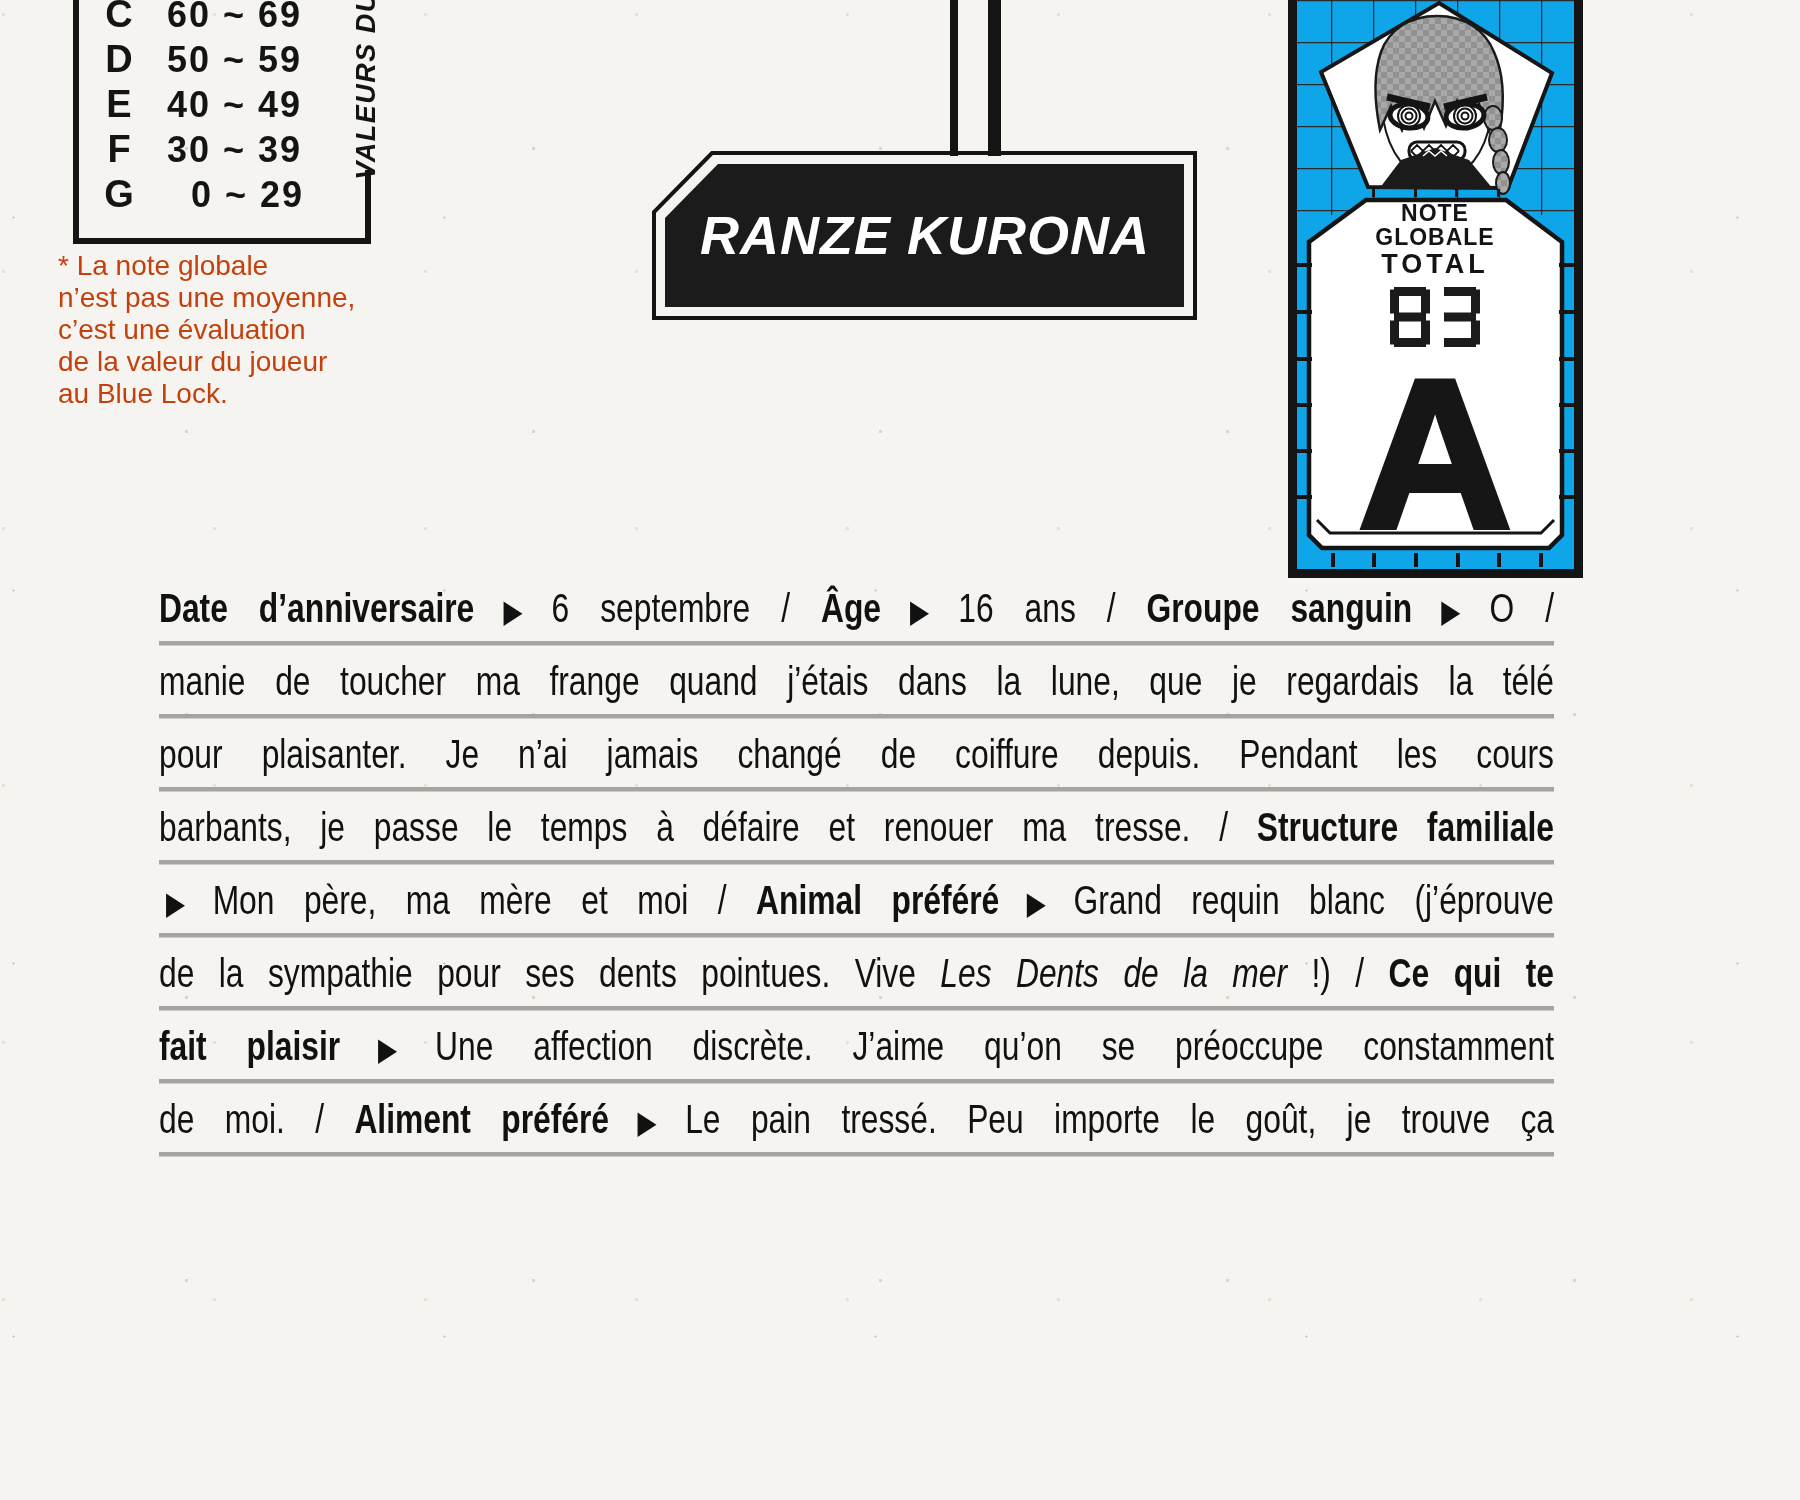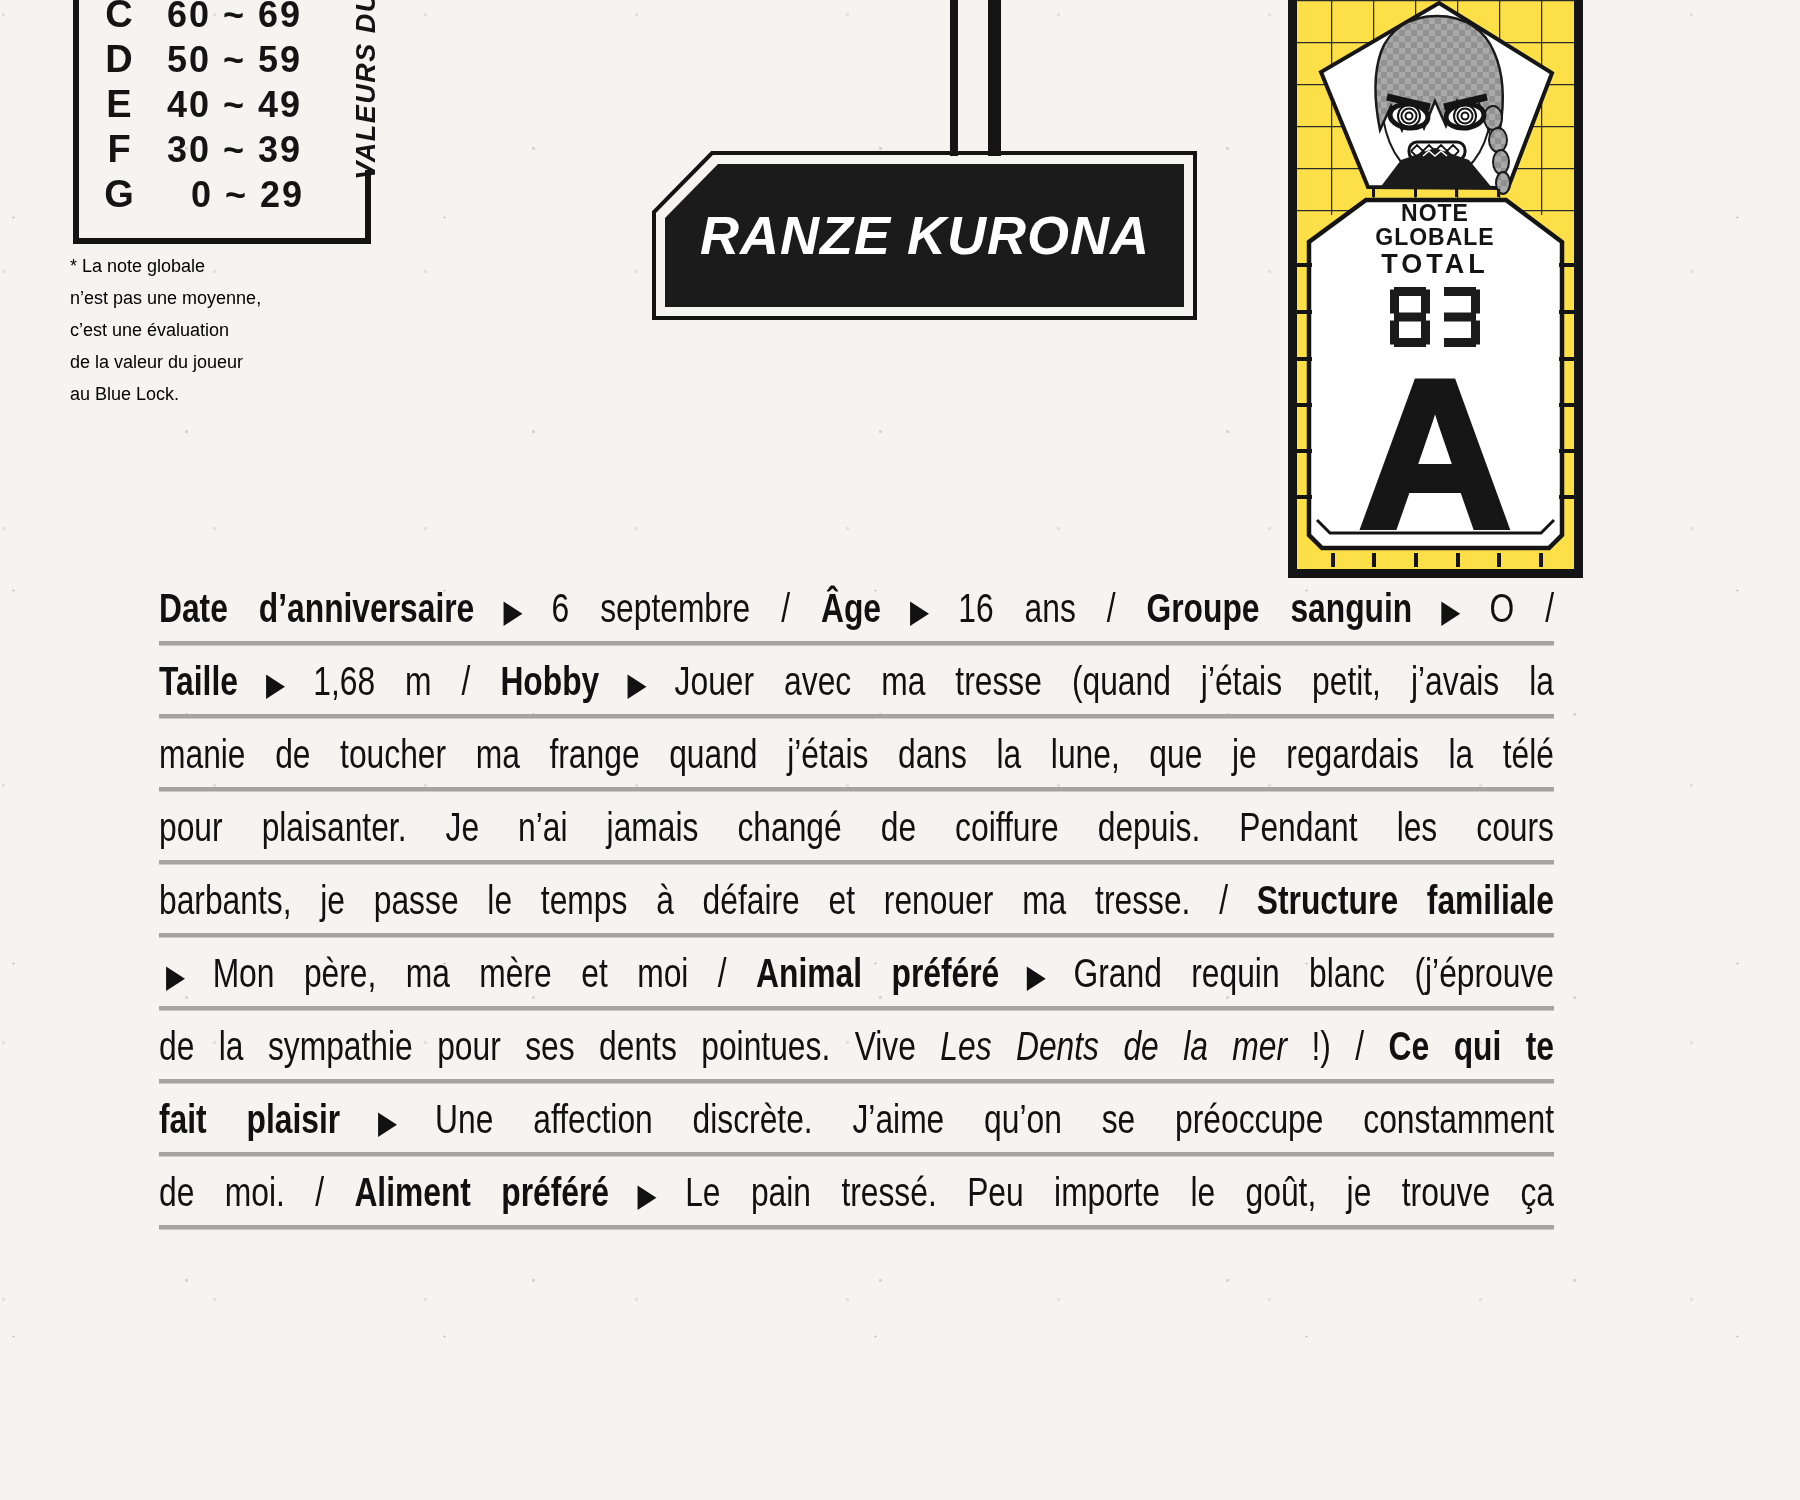--- a/index.html
+++ b/index.html
@@ -26,33 +26,33 @@
   .gr{font-size:36px;padding-left:8px;letter-spacing:2px;white-space:pre;}
   .vlabel{
     position:absolute;left:342px;top:0;width:48px;height:170px;
     background:#f6f4f1;display:flex;align-items:center;justify-content:center;z-index:2;
   }
   .vlabel span{
     transform:rotate(-90deg);white-space:nowrap;
     font-style:italic;font-weight:bold;font-size:27px;letter-spacing:1.5px;color:#141414;
   }
   
-  .footnote{position:absolute;left:70px;top:250px;font-size:18px;line-height:32px;color:#000000;}
+  .footnote{position:absolute;left:58px;top:250px;font-size:28px;line-height:32px;color:#c2410c;}
   .footnote span{display:block;}
   
   .conn{position:absolute;top:0;background:#141414;}
   .conn1{left:950px;width:8px;height:156px;}
   .conn2{left:988px;width:13px;height:156px;}
   
   .banner{position:absolute;left:650px;top:150px;width:548px;height:172px;}
   svg text{font-family:"Liberation Sans", sans-serif;}
   
   .score-box{
     position:absolute;left:1288px;top:0;width:295px;height:578px;
-    box-sizing:border-box;border:9px solid #141414;border-top:none;background:#fde047;
+    box-sizing:border-box;border:9px solid #141414;border-top:none;background:#0ea5e9;
   }
   
   .profile{position:absolute;left:135px;top:584px;width:1395px;margin-left:24px;}
   .pline{position:relative;height:73px;}
   .pline::after{
     content:"";position:absolute;left:0;top:57px;width:1395px;height:4px;
     background:#a6a4a1;border-bottom:1px solid #cdcbc7;
   }
   .pline .txt{
     display:block;width:1800px;transform:scaleX(0.775);transform-origin:0 0;
@@ -221,23 +221,20 @@
         <rect x="242" y="553" width="4" height="14"></rect>
     </g>
   </svg>
 </div>
 
 <div class="profile" id="profile-lines">
     <div class="pline">
       <span class="txt"><b>Date d’anniversaire</b><span class="arrow">▶</span><span>6 septembre / </span><b>Âge</b><span class="arrow">▶</span><span>16 ans / </span><b>Groupe sanguin</b><span class="arrow">▶</span><span>O /</span></span>
     </div>
     <div class="pline">
-      <span class="txt"><b>Taille</b><span class="arrow">▶</span><span>1,68 m / </span><b>Hobby</b><span class="arrow">▶</span><span>Jouer avec ma tresse (quand j’étais petit, j’avais la</span></span>
-    </div>
-    <div class="pline">
       <span class="txt"><span>manie de toucher ma frange quand j’étais dans la lune, que je regardais la télé</span></span>
     </div>
     <div class="pline">
       <span class="txt"><span>pour plaisanter. Je n’ai jamais changé de coiffure depuis. Pendant les cours</span></span>
     </div>
     <div class="pline">
       <span class="txt"><span>barbants, je passe le temps à défaire et renouer ma tresse. / </span><b>Structure familiale</b></span>
     </div>
     <div class="pline">
       <span class="txt"><span class="arrow">▶</span><span>Mon père, ma mère et moi / </span><b>Animal préféré</b><span class="arrow">▶</span><span>Grand requin blanc (j’éprouve</span></span>

